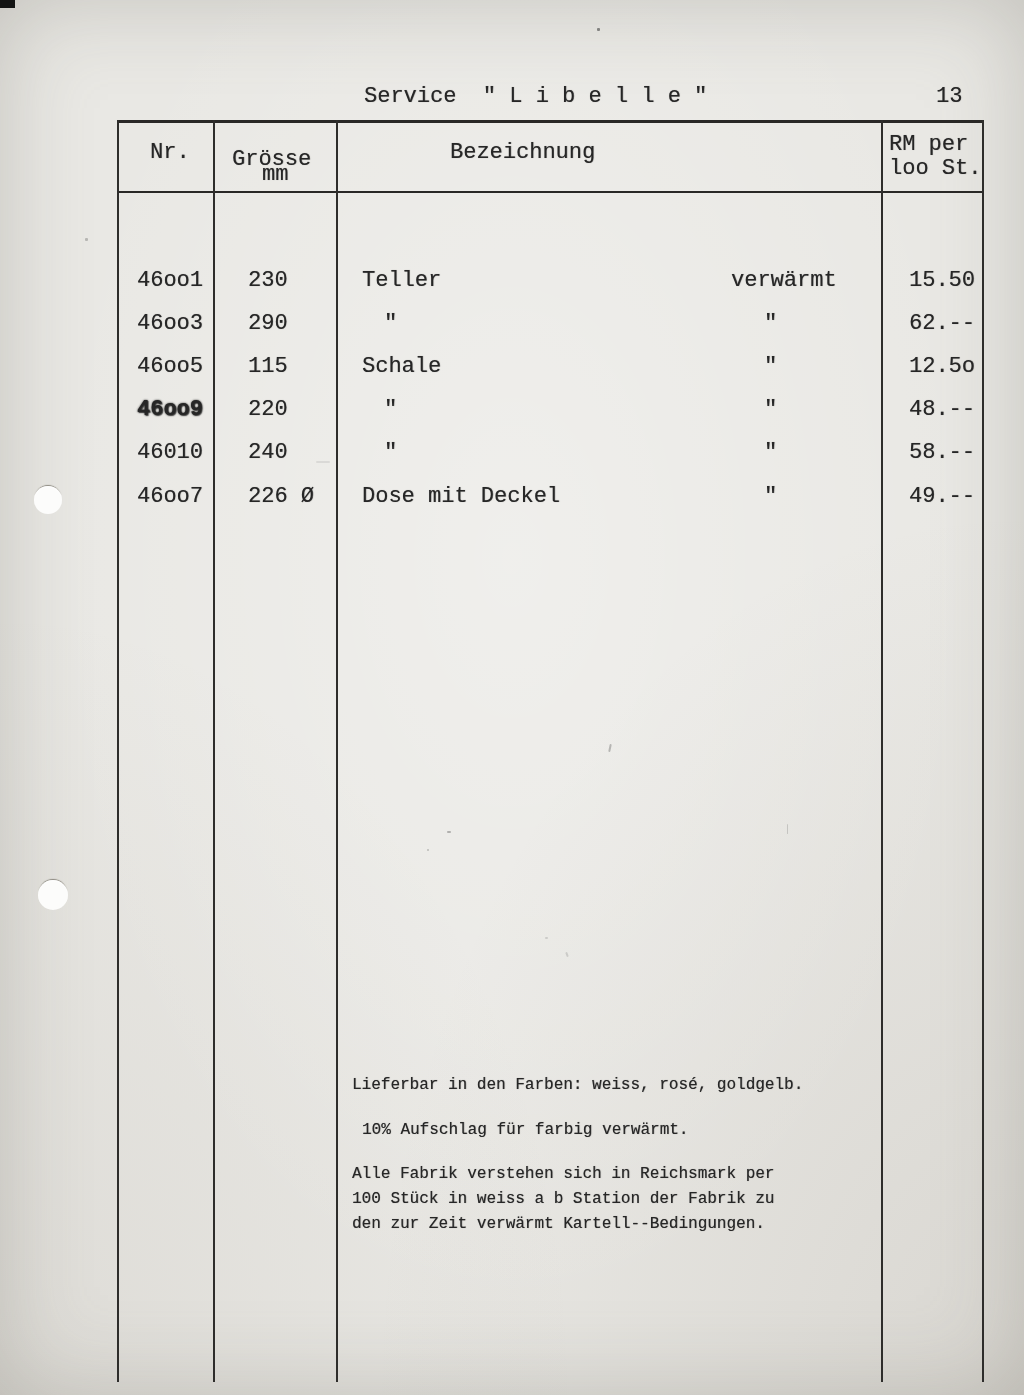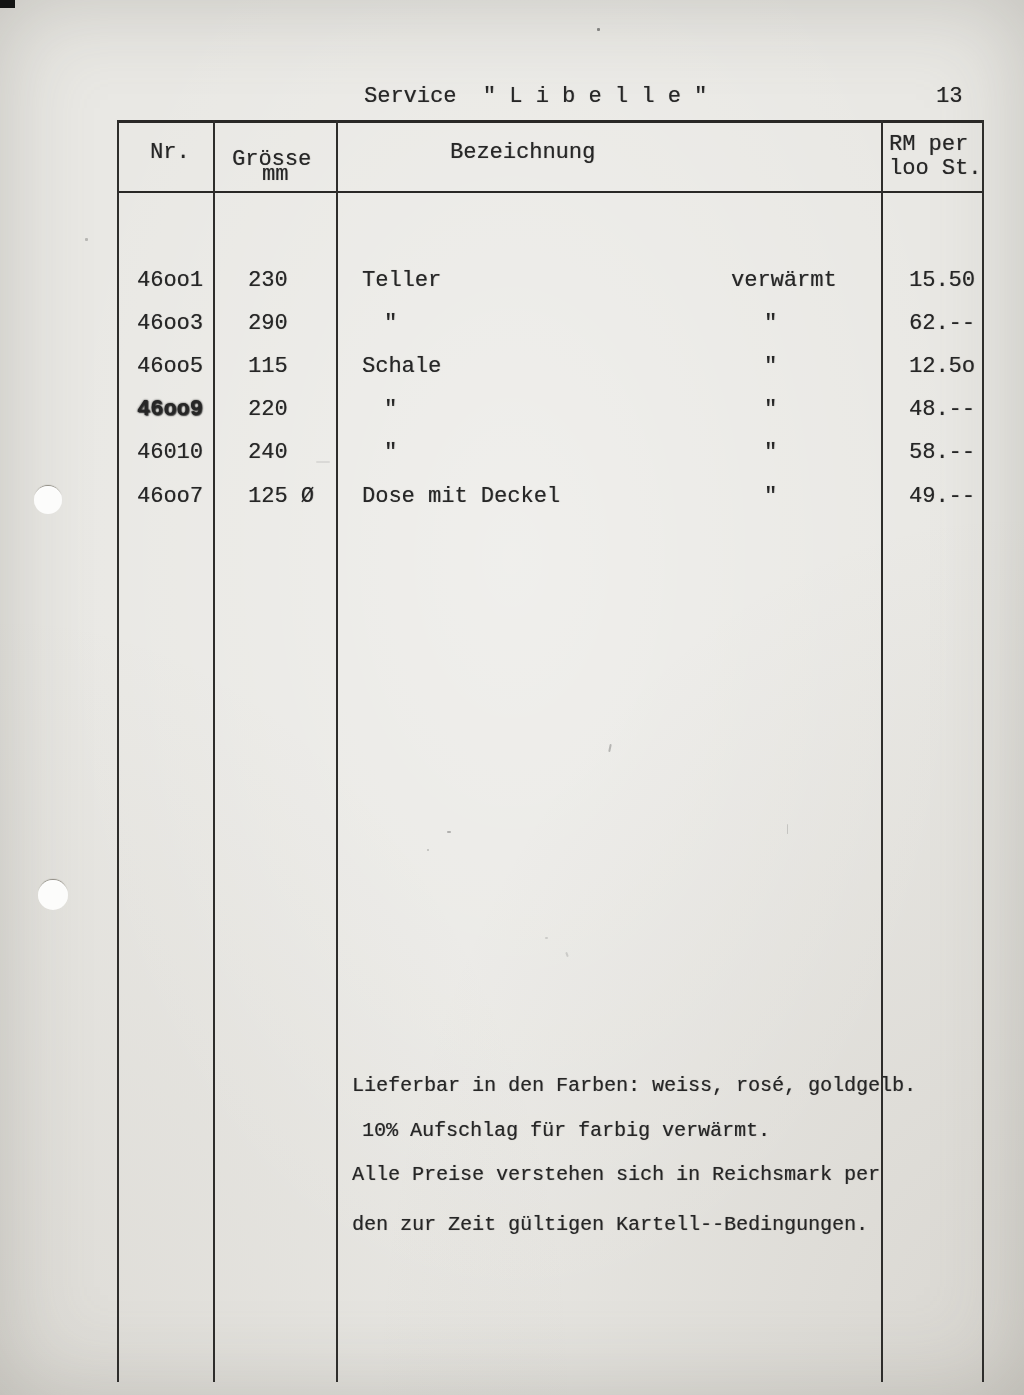--- a/index.html
+++ b/index.html
@@ -11,21 +11,21 @@
       radial-gradient(ellipse at 50% 40%, rgba(255,255,255,0.30), rgba(255,255,255,0) 65%),
       radial-gradient(ellipse at 100% 100%, rgba(120,110,95,0.14), rgba(0,0,0,0) 45%),
       radial-gradient(ellipse at 0% 100%, rgba(120,110,95,0.10), rgba(0,0,0,0) 40%);
     box-shadow: inset 0 0 90px rgba(110,105,95,0.30);
     font-family:"Liberation Mono","DejaVu Sans Mono",monospace;
     color:#262626;
     overflow:hidden;
   }
   .txt{position:absolute;white-space:pre;text-shadow:0.4px 0.4px 0.7px rgba(35,35,35,0.55);}
   .fs-table{font-size:22px;line-height:26px;}
-  .fs-notes{font-size:20px;line-height:25px;}
+  .fs-notes{font-size:16px;line-height:25px;}
 
   
   .vline{position:absolute;top:120px;height:1262px;width:2px;background:#2e2d2b;}
   .v0{left:117px;} .v1{left:213px;} .v2{left:336px;} .v3{left:881px;} .v4{left:982px;}
   .hline{position:absolute;left:117px;width:867px;background:#292826;}
   .h-top{top:120px;height:3px;}
   .h-head{top:191px;height:2px;}
 
   
   .hdr-nr{left:150px;top:140px;}
@@ -145,24 +145,25 @@
   </div>
   <div class="trow r4">
     <span class="cell c-nr">46010</span>
     <span class="cell c-size">240</span>
     <span class="cell c-desc ditto">"</span>
     <span class="cell c-fin ditto">"</span>
     <span class="cell c-price">58.--</span>
   </div>
   <div class="trow r5">
     <span class="cell c-nr">46oo7</span>
-    <span class="cell c-size">125 Ø</span>
+    <span class="cell c-size">226 Ø</span>
     <span class="cell c-desc">Dose mit Deckel</span>
     <span class="cell c-fin ditto">"</span>
     <span class="cell c-price">49.--</span>
   </div>
 
   <div class="txt fs-notes note1">Lieferbar in den Farben: weiss, rosé, goldgelb.</div>
   <div class="txt fs-notes note2">10% Aufschlag für farbig verwärmt.</div>
-  <div class="txt fs-notes terms0">Alle Preise verstehen sich in Reichsmark per</div>
-  <div class="txt fs-notes terms2">den zur Zeit gültigen Kartell--Bedingungen.</div>
+  <div class="txt fs-notes terms0">Alle Fabrik verstehen sich in Reichsmark per</div>
+  <div class="txt fs-notes terms1">100 Stück in weiss a b Station der Fabrik zu</div>
+  <div class="txt fs-notes terms2">den zur Zeit verwärmt Kartell--Bedingungen.</div>
 
 </div>
 
 </body></html>

